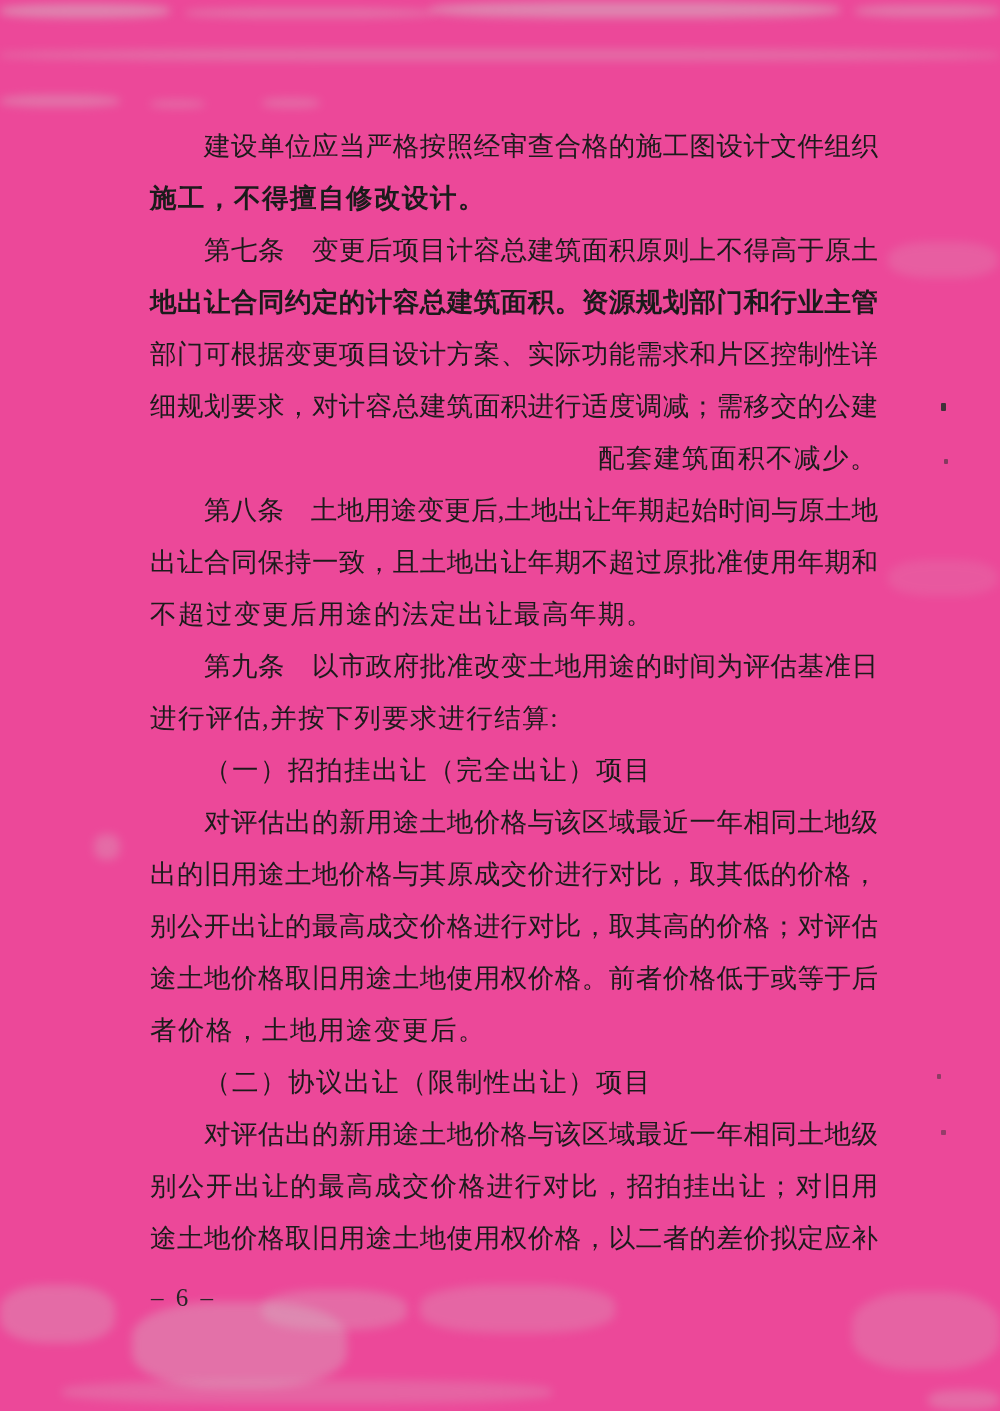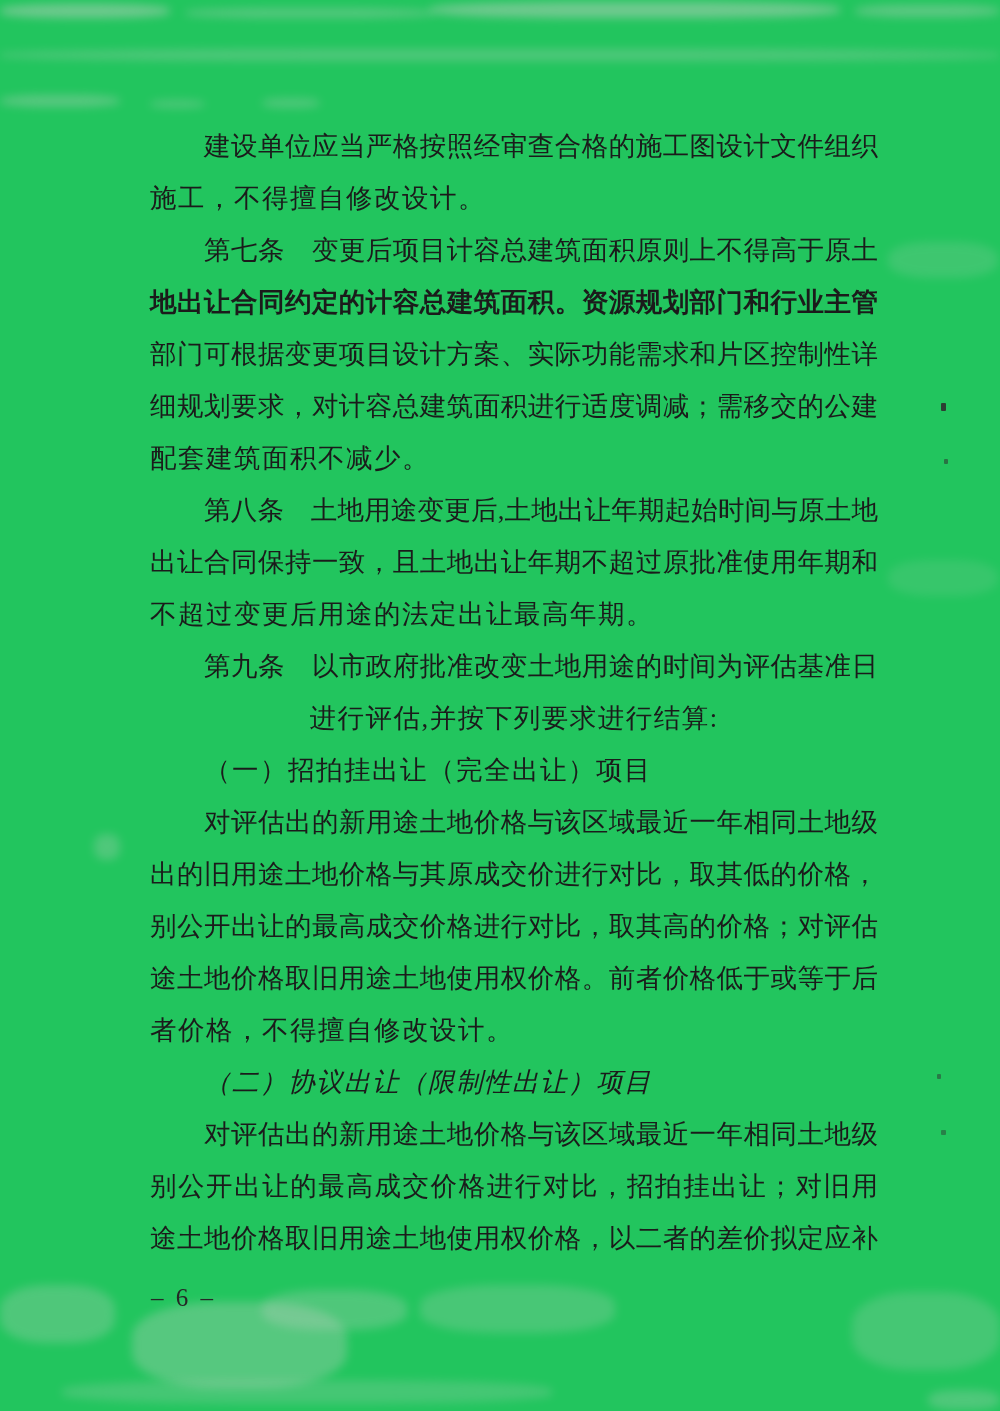--- a/index.html
+++ b/index.html
@@ -62,21 +62,21 @@
   .speck {
     position: absolute;
     background: #2f2f2f;
     border-radius: 1px;
     pointer-events: none;
   }
 </style>
 </head>
 <body>
 
-<div class="page" style="background: #22c55e;">
+<div class="page" style="background: #ec4899;">
   <div id="smudges">
       <span class="smudge" style="left: 0px; top: 4px; width: 170px; height: 14px; opacity: 0.45;"></span>
       <span class="smudge" style="left: 185px; top: 8px; width: 250px; height: 10px; opacity: 0.3;"></span>
       <span class="smudge" style="left: 430px; top: 2px; width: 410px; height: 16px; opacity: 0.45;"></span>
       <span class="smudge" style="left: 855px; top: 5px; width: 145px; height: 12px; opacity: 0.35;"></span>
       <span class="smudge" style="left: 0px; top: 49px; width: 1000px; height: 12px; opacity: 0.26;"></span>
       <span class="smudge" style="left: 0px; top: 95px; width: 120px; height: 12px; opacity: 0.32;"></span>
       <span class="smudge" style="left: 150px; top: 100px; width: 55px; height: 8px; opacity: 0.26;"></span>
       <span class="smudge" style="left: 262px; top: 98px; width: 58px; height: 10px; opacity: 0.26;"></span>
       <span class="smudge" style="left: 888px; top: 242px; width: 110px; height: 36px; opacity: 0.16;"></span>
@@ -89,36 +89,36 @@
       <span class="smudge" style="left: 62px; top: 1380px; width: 490px; height: 24px; opacity: 0.2;"></span>
       <span class="smudge" style="left: 852px; top: 1292px; width: 148px; height: 78px; opacity: 0.2;"></span>
       <span class="smudge" style="left: 928px; top: 1390px; width: 72px; height: 20px; opacity: 0.26;"></span>
       <span class="speck" style="left: 941px; top: 403px; width: 5px; height: 8px; opacity: 0.9;"></span>
       <span class="speck" style="left: 944px; top: 459px; width: 4px; height: 5px; opacity: 0.55;"></span>
       <span class="speck" style="left: 937px; top: 1074px; width: 4px; height: 5px; opacity: 0.5;"></span>
       <span class="speck" style="left: 941px; top: 1130px; width: 5px; height: 5px; opacity: 0.45;"></span>
     </div>
   <div class="text-body" id="lines-container">
       <div class="line justify indent" style="color: rgb(27, 27, 27);">建设单位应当严格按照经审查合格的施工图设计文件组织</div>
-      <div class="line no-justify" style="color: rgb(27, 27, 27);">施工，不得擅自修改设计。</div>
+      <div class="line no-justify" style="color: rgb(27, 27, 27); font-weight: bold;">施工，不得擅自修改设计。</div>
       <div class="line justify indent" style="color: rgb(27, 27, 27);">第七条　变更后项目计容总建筑面积原则上不得高于原土</div>
       <div class="line justify" style="color: rgb(27, 27, 27); font-weight: bold;">地出让合同约定的计容总建筑面积。资源规划部门和行业主管</div>
       <div class="line justify" style="color: rgb(27, 27, 27);">部门可根据变更项目设计方案、实际功能需求和片区控制性详</div>
       <div class="line justify" style="color: rgb(27, 27, 27);">细规划要求，对计容总建筑面积进行适度调减；需移交的公建</div>
-      <div class="line no-justify" style="color: rgb(27, 27, 27);">配套建筑面积不减少。</div>
+      <div class="line no-justify" style="color: rgb(27, 27, 27); text-align: right;">配套建筑面积不减少。</div>
       <div class="line justify indent" style="color: rgb(27, 27, 27);">第八条　土地用途变更后,土地出让年期起始时间与原土地</div>
       <div class="line justify" style="color: rgb(27, 27, 27);">出让合同保持一致，且土地出让年期不超过原批准使用年期和</div>
       <div class="line no-justify" style="color: rgb(27, 27, 27);">不超过变更后用途的法定出让最高年期。</div>
       <div class="line justify indent" style="color: rgb(27, 27, 27);">第九条　以市政府批准改变土地用途的时间为评估基准日</div>
-      <div class="line no-justify" style="color: rgb(27, 27, 27); text-align: center;">进行评估,并按下列要求进行结算:</div>
+      <div class="line no-justify" style="color: rgb(27, 27, 27);">进行评估,并按下列要求进行结算:</div>
       <div class="line no-justify indent" style="color: rgb(27, 27, 27);">（一）招拍挂出让（完全出让）项目</div>
       <div class="line justify indent" style="color: rgb(27, 27, 27);">对评估出的新用途土地价格与该区域最近一年相同土地级</div>
       <div class="line justify" style="color: rgb(27, 27, 27);">出的旧用途土地价格与其原成交价进行对比，取其低的价格，</div>
       <div class="line justify" style="color: rgb(27, 27, 27);">别公开出让的最高成交价格进行对比，取其高的价格；对评估</div>
       <div class="line justify" style="color: rgb(27, 27, 27);">途土地价格取旧用途土地使用权价格。前者价格低于或等于后</div>
-      <div class="line no-justify" style="color: rgb(27, 27, 27);">者价格，不得擅自修改设计。</div>
-      <div class="line no-justify indent" style="color: rgb(27, 27, 27); font-style: italic;">（二）协议出让（限制性出让）项目</div>
+      <div class="line no-justify" style="color: rgb(27, 27, 27);">者价格，土地用途变更后。</div>
+      <div class="line no-justify indent" style="color: rgb(27, 27, 27);">（二）协议出让（限制性出让）项目</div>
       <div class="line justify indent" style="color: rgb(27, 27, 27);">对评估出的新用途土地价格与该区域最近一年相同土地级</div>
       <div class="line justify" style="color: rgb(27, 27, 27);">别公开出让的最高成交价格进行对比，招拍挂出让；对旧用</div>
       <div class="line justify" style="color: rgb(27, 27, 27);">途土地价格取旧用途土地使用权价格，以二者的差价拟定应补</div>
     </div>
   <div class="footer">– 6 –</div>
 </div>
 
 </body></html>

